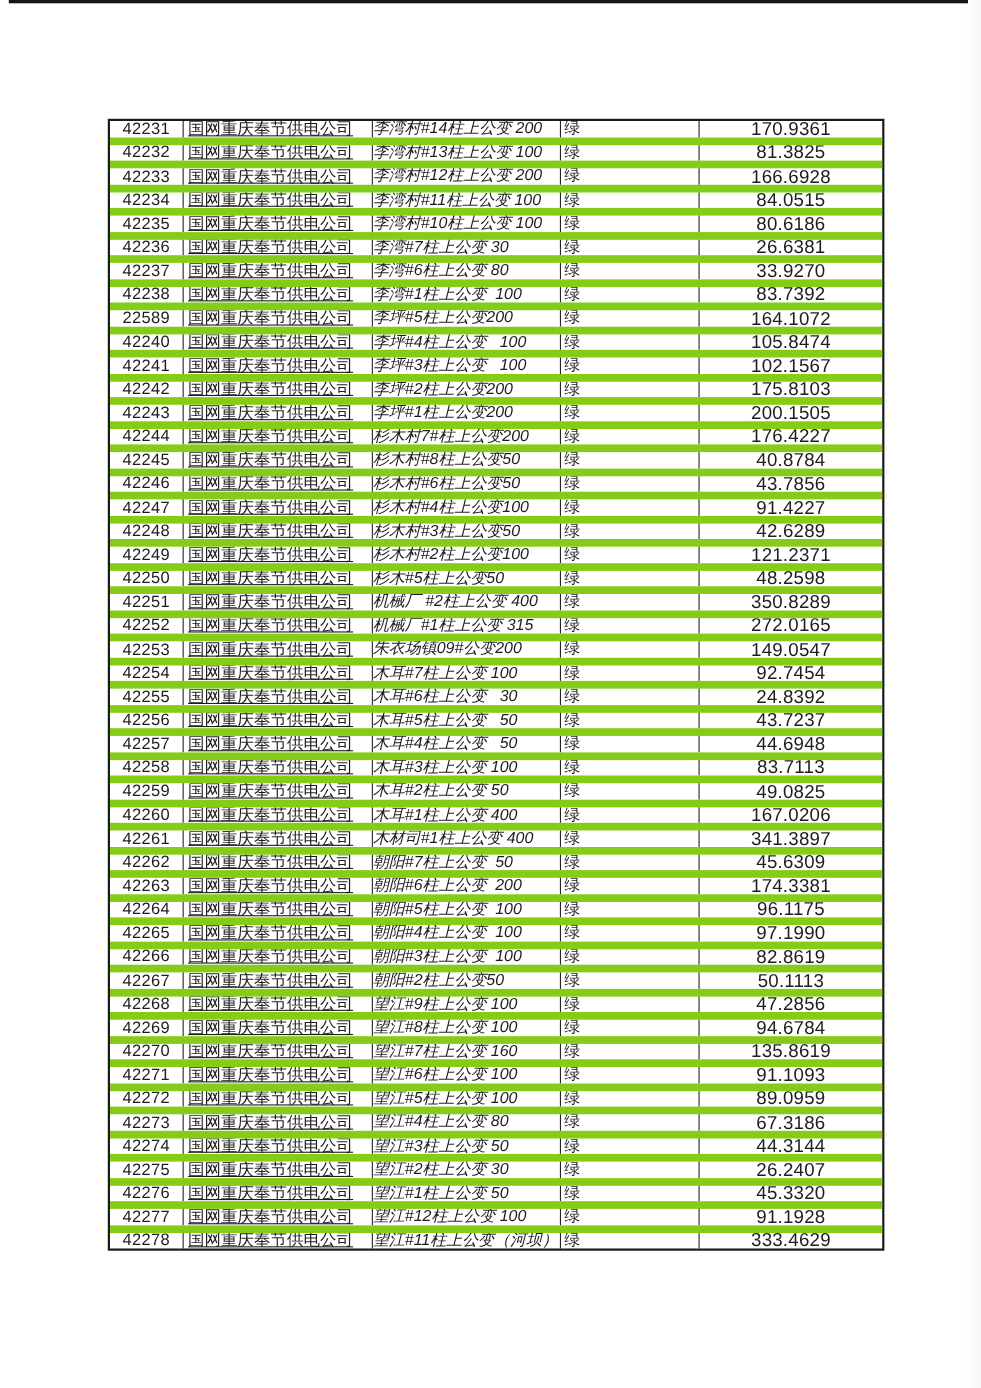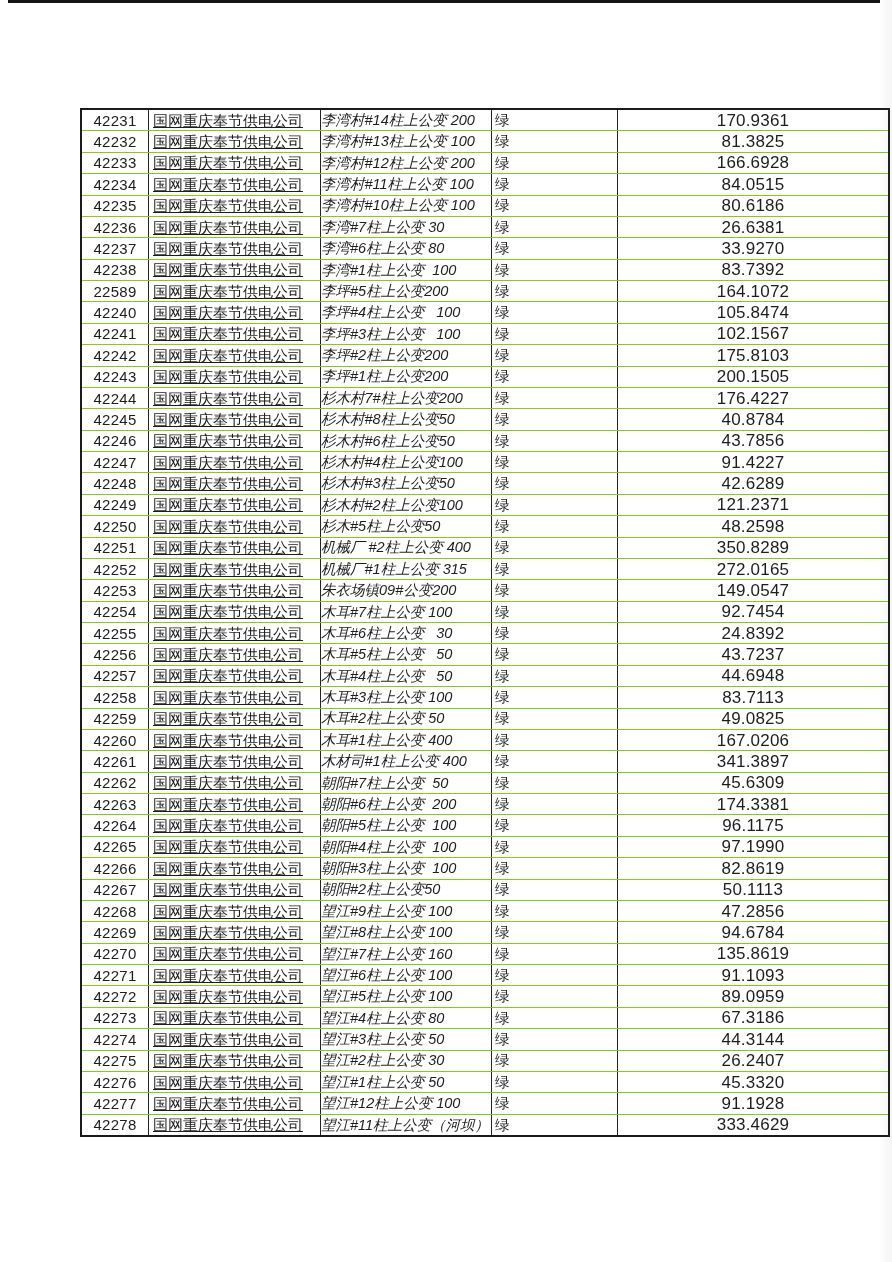--- a/index.html
+++ b/index.html
@@ -27,34 +27,34 @@
     position: absolute;
     right: 0;
     top: 0;
     width: 14px;
     height: 1262px;
     background: linear-gradient(to right, rgba(0,0,0,0), rgba(120,110,115,0.07));
     pointer-events: none;
   }
   .data-table {
     position: absolute;
-    left: 80px;
+    left: 98px;
     top: 108px;
-    width: 810px;
+    width: 706px;
     height: 1029px;
     box-sizing: border-box;
     border: 2px solid #1a1a1a;
     display: flex;
     flex-direction: column;
     background: #ffffff;
   }
   .row {
     flex: 1;
     display: flex;
-    border-top: 1px solid #84cc16;
+    border-top: 7px solid #84cc16;
     min-height: 0;
   }
   .row:first-child {
     border-top: none;
   }
   .cell {
     box-sizing: border-box;
     border-left: 1px solid #242424;
     display: flex;
     align-items: center;

